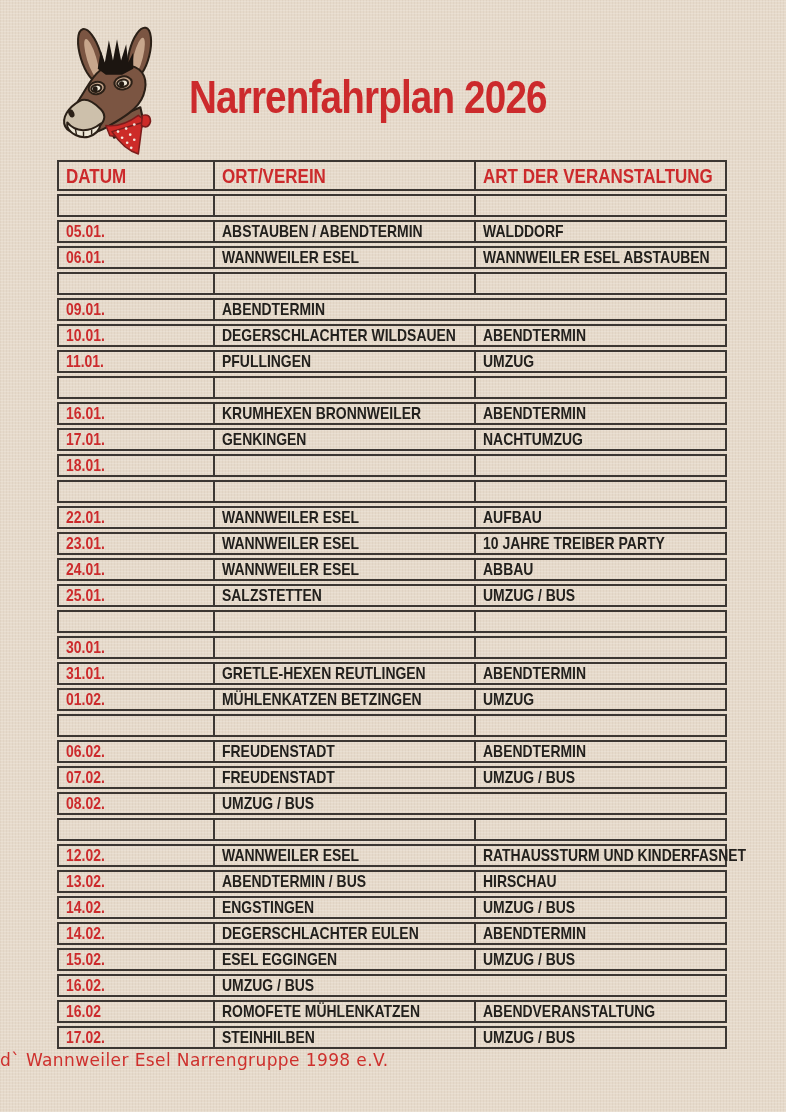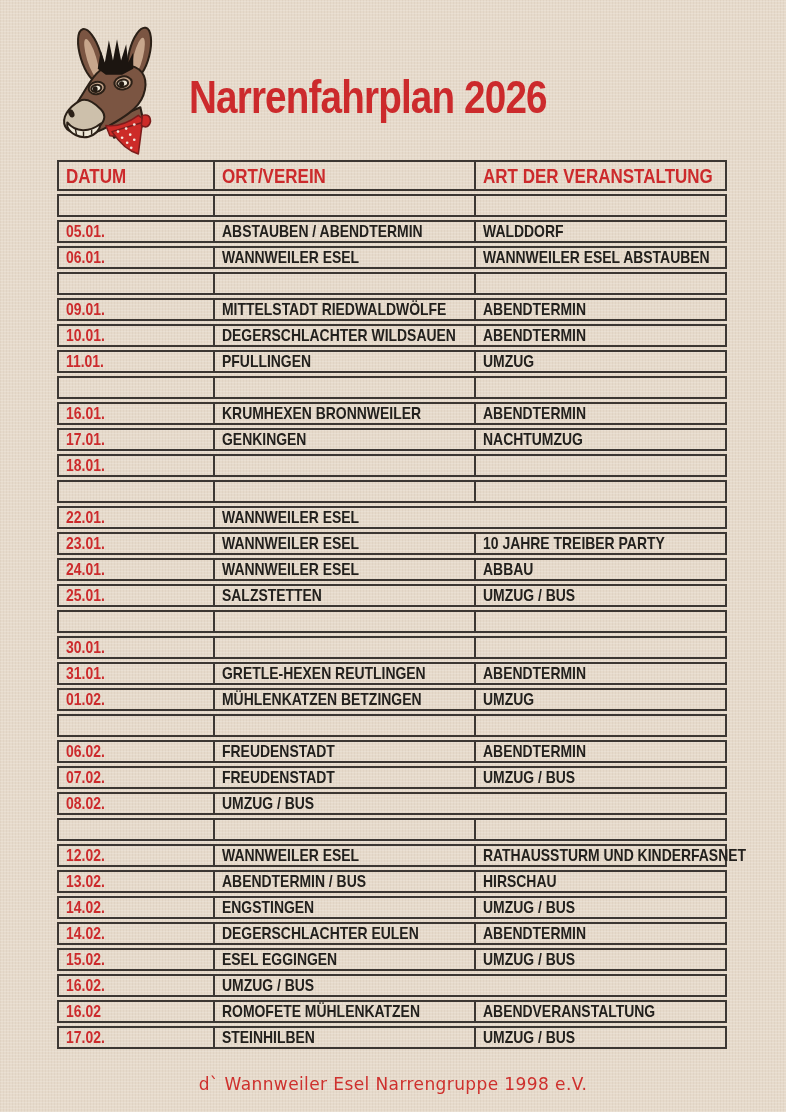--- a/index.html
+++ b/index.html
@@ -27,22 +27,22 @@
     border:2px solid #3c3733;margin-bottom:3px;
   }
   .cell{display:flex;align-items:center;height:19px;padding-left:7px;}
   .cell+.cell{border-left:2px solid #3c3733;}
   .header-row .cell{height:27px;}
   .cell .cond{font-size:17px;color:#22201d;line-height:1;}
   .cell.date .cond{color:#cc2a2c;}
   .header-row .cond{font-size:20px;color:#cc2a2c;transform:scaleX(0.85);}
 
   .footer{
-    position:absolute;left:0;top:1074px;width:100%;
-    text-align:center;font-size:17px;color:#ce302d;letter-spacing:0.4px;
+    position:absolute;left:0;top:1050px;width:100%;
+    text-align:left;font-size:17px;color:#ce302d;letter-spacing:0.4px;
     font-family:"DejaVu Sans",sans-serif;
   }
 </style>
 </head>
 <body>
 
 <div class="page">
 
   <div class="logo">
     <svg viewBox="0 0 120 132" width="122" height="134" aria-hidden="true">
@@ -144,23 +144,20 @@
     <div class="cell">
             <span class="cond"></span>
           </div>
   </div>
 
   <div class="row">
     <div class="cell date">
             <span class="cond">09.01.</span>
           </div>
     <div class="cell">
-            <span class="cond">MITTELSTADT RIEDWALDWÖLFE</span>
-          </div>
-    <div class="cell">
             <span class="cond">ABENDTERMIN</span>
           </div>
   </div>
 
   <div class="row">
     <div class="cell date">
             <span class="cond">10.01.</span>
           </div>
     <div class="cell">
             <span class="cond">DEGERSCHLACHTER WILDSAUEN</span>
@@ -242,20 +239,23 @@
           </div>
   </div>
 
   <div class="row">
     <div class="cell date">
             <span class="cond">22.01.</span>
           </div>
     <div class="cell">
             <span class="cond">WANNWEILER ESEL</span>
           </div>
+    <div class="cell">
+            <span class="cond">AUFBAU</span>
+          </div>
   </div>
 
   <div class="row">
     <div class="cell date">
             <span class="cond">23.01.</span>
           </div>
     <div class="cell">
             <span class="cond">WANNWEILER ESEL</span>
           </div>
     <div class="cell">

